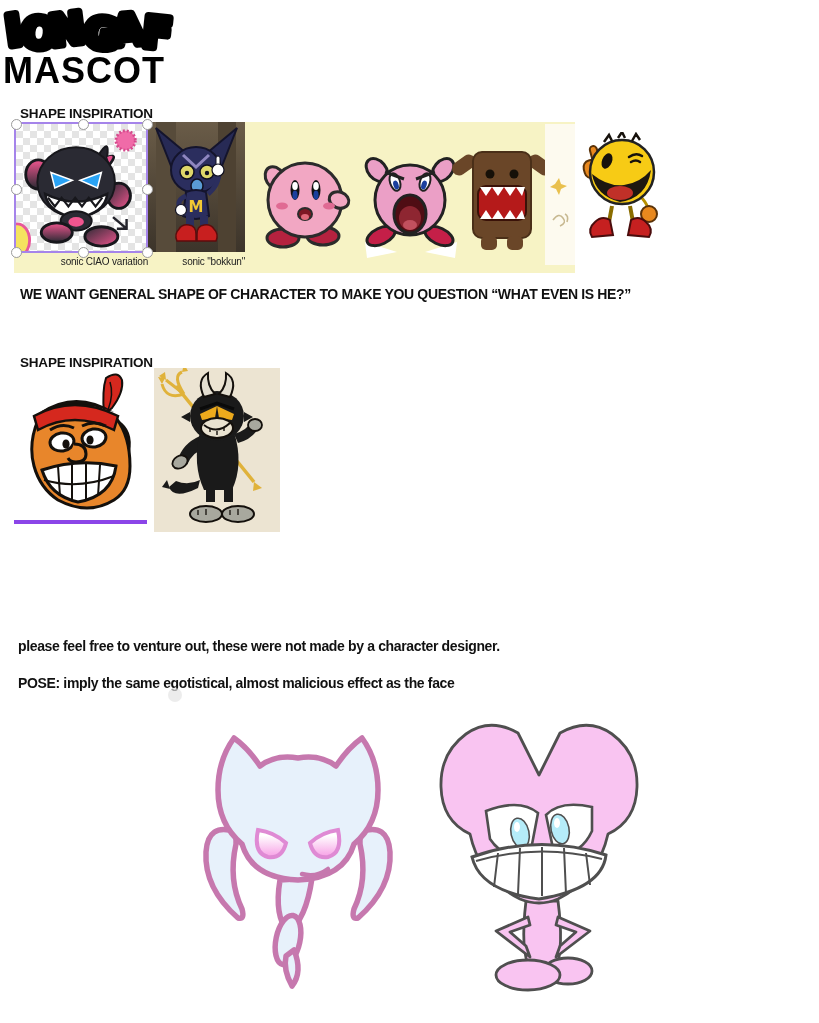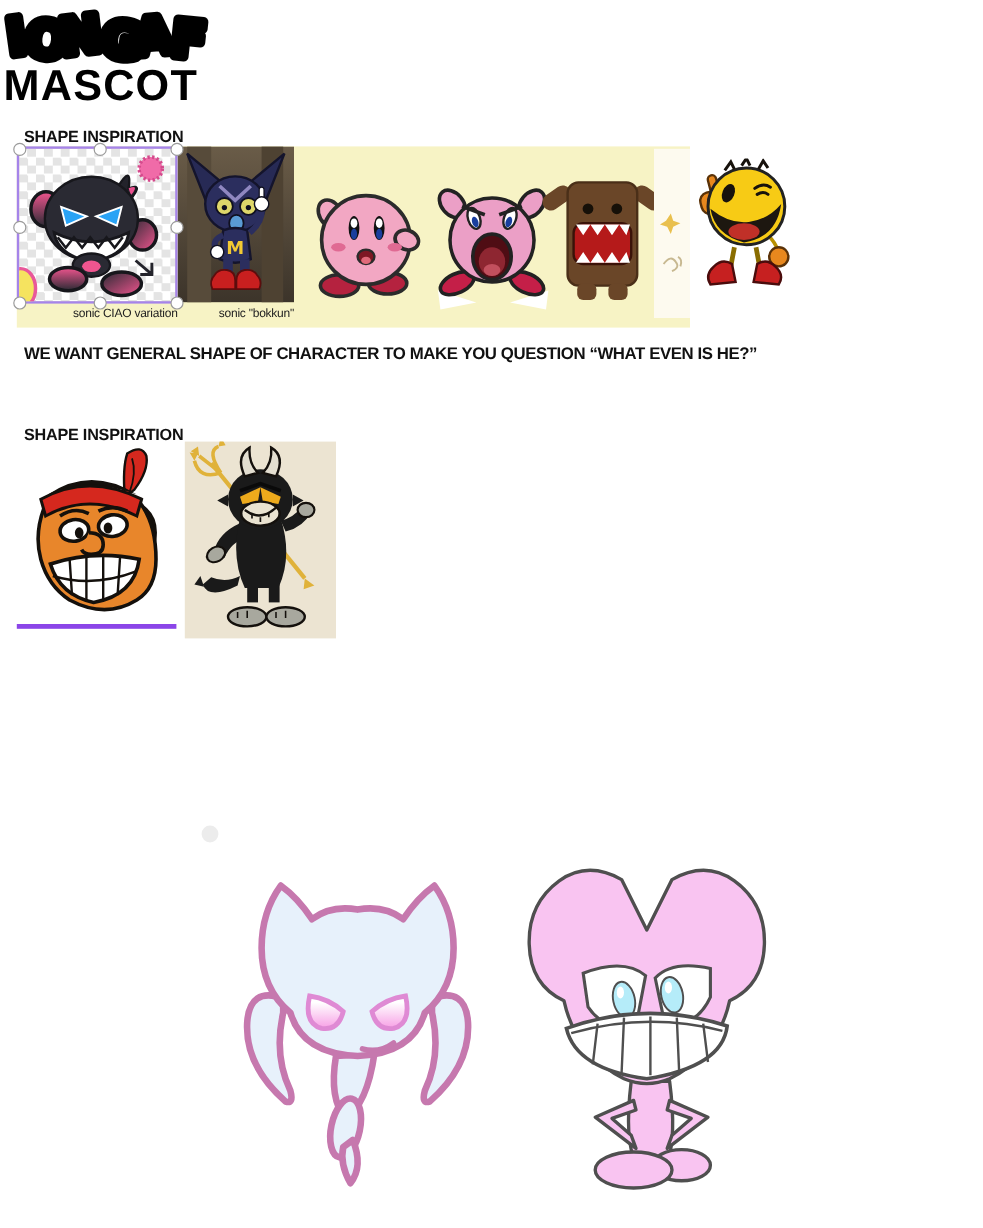--- a/index.html
+++ b/index.html
@@ -247,20 +247,22 @@
       <path d="M56 60 l0 4 M63 63 l0 4 M70 59 l0 4" stroke="#14100c" stroke-width="1.4"></path>
       <ellipse cx="26" cy="94" rx="8" ry="6" transform="rotate(-30 26 94)" fill="#a8a89e" stroke="#14100c" stroke-width="1.8"></ellipse>
       <ellipse cx="101" cy="57" rx="7" ry="6" fill="#a8a89e" stroke="#14100c" stroke-width="1.8"></ellipse>
       <ellipse cx="52" cy="146" rx="16" ry="8" fill="#a8a89e" stroke="#14100c" stroke-width="2"></ellipse>
       <ellipse cx="84" cy="146" rx="16" ry="8" fill="#a8a89e" stroke="#14100c" stroke-width="2"></ellipse>
       <path d="M44 142 l0 5 M52 141 l0 6 M76 142 l0 5 M84 141 l0 6" stroke="#14100c" stroke-width="1.3"></path>
     </svg>
   </figure>
 
 
+  <div class="abs note" style="left:18px;top:639px;">please feel free to venture out, these were not made by a character designer.</div>
+  <div class="abs note" style="left:18px;top:676px;">POSE: imply the same egotistical, almost malicious effect as the face</div>
 
   <div class="abs" style="left:168px;top:688px;width:14px;height:14px;border-radius:50%;background:#e4e4e4;opacity:.7;"></div>
 
   <figure class="abs" style="left:188px;top:712px;width:220px;height:278px;">
     <svg width="220" height="278" viewBox="0 0 220 278">
       <defs>
         <linearGradient id="gEye" x1="0" y1="0" x2="0" y2="1">
           <stop offset="0.2" stop-color="#ffffff"></stop>
             <stop offset="1" stop-color="#f79fe5"></stop>
         </linearGradient>

